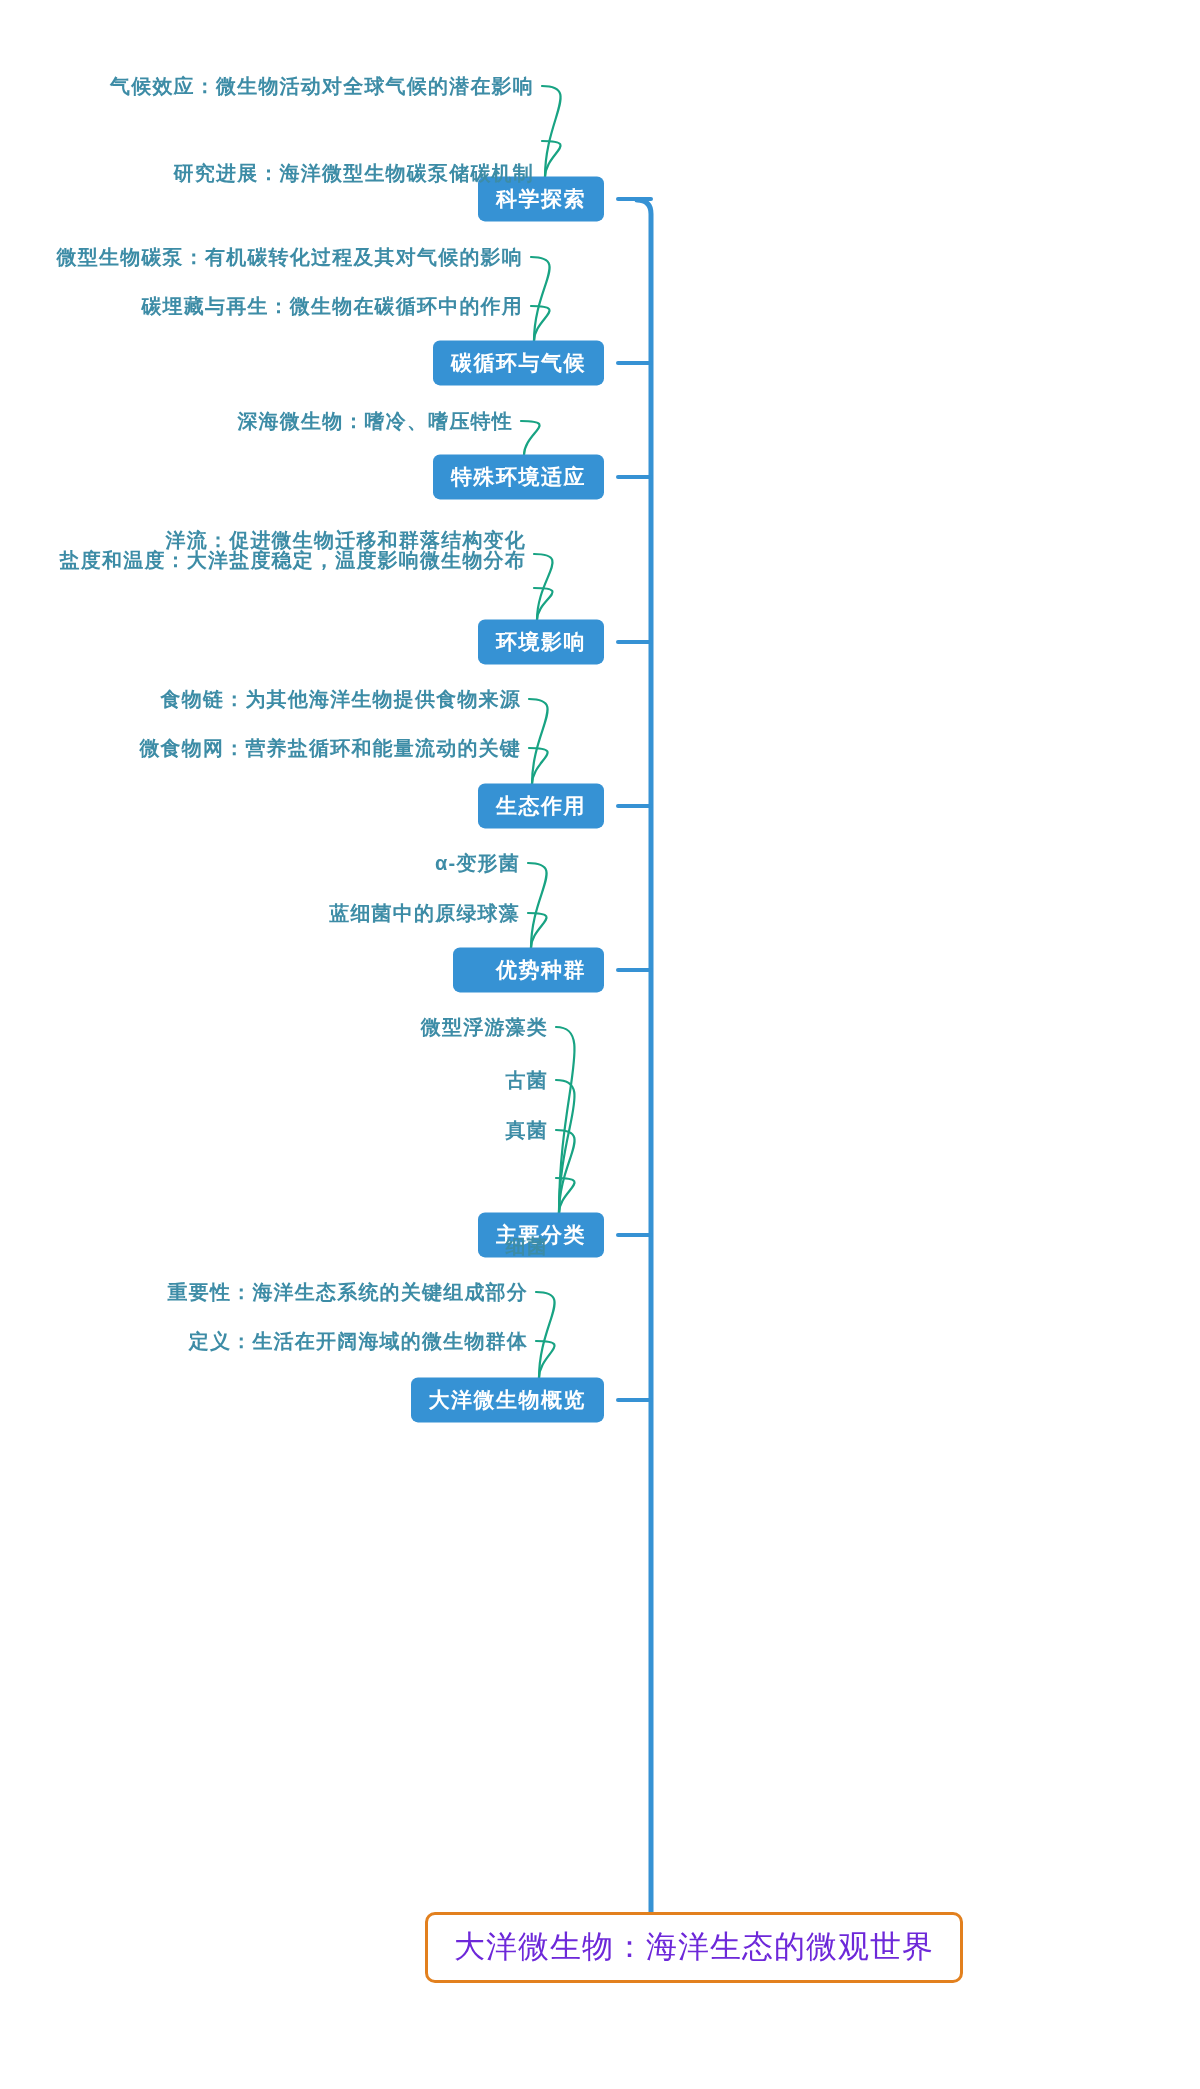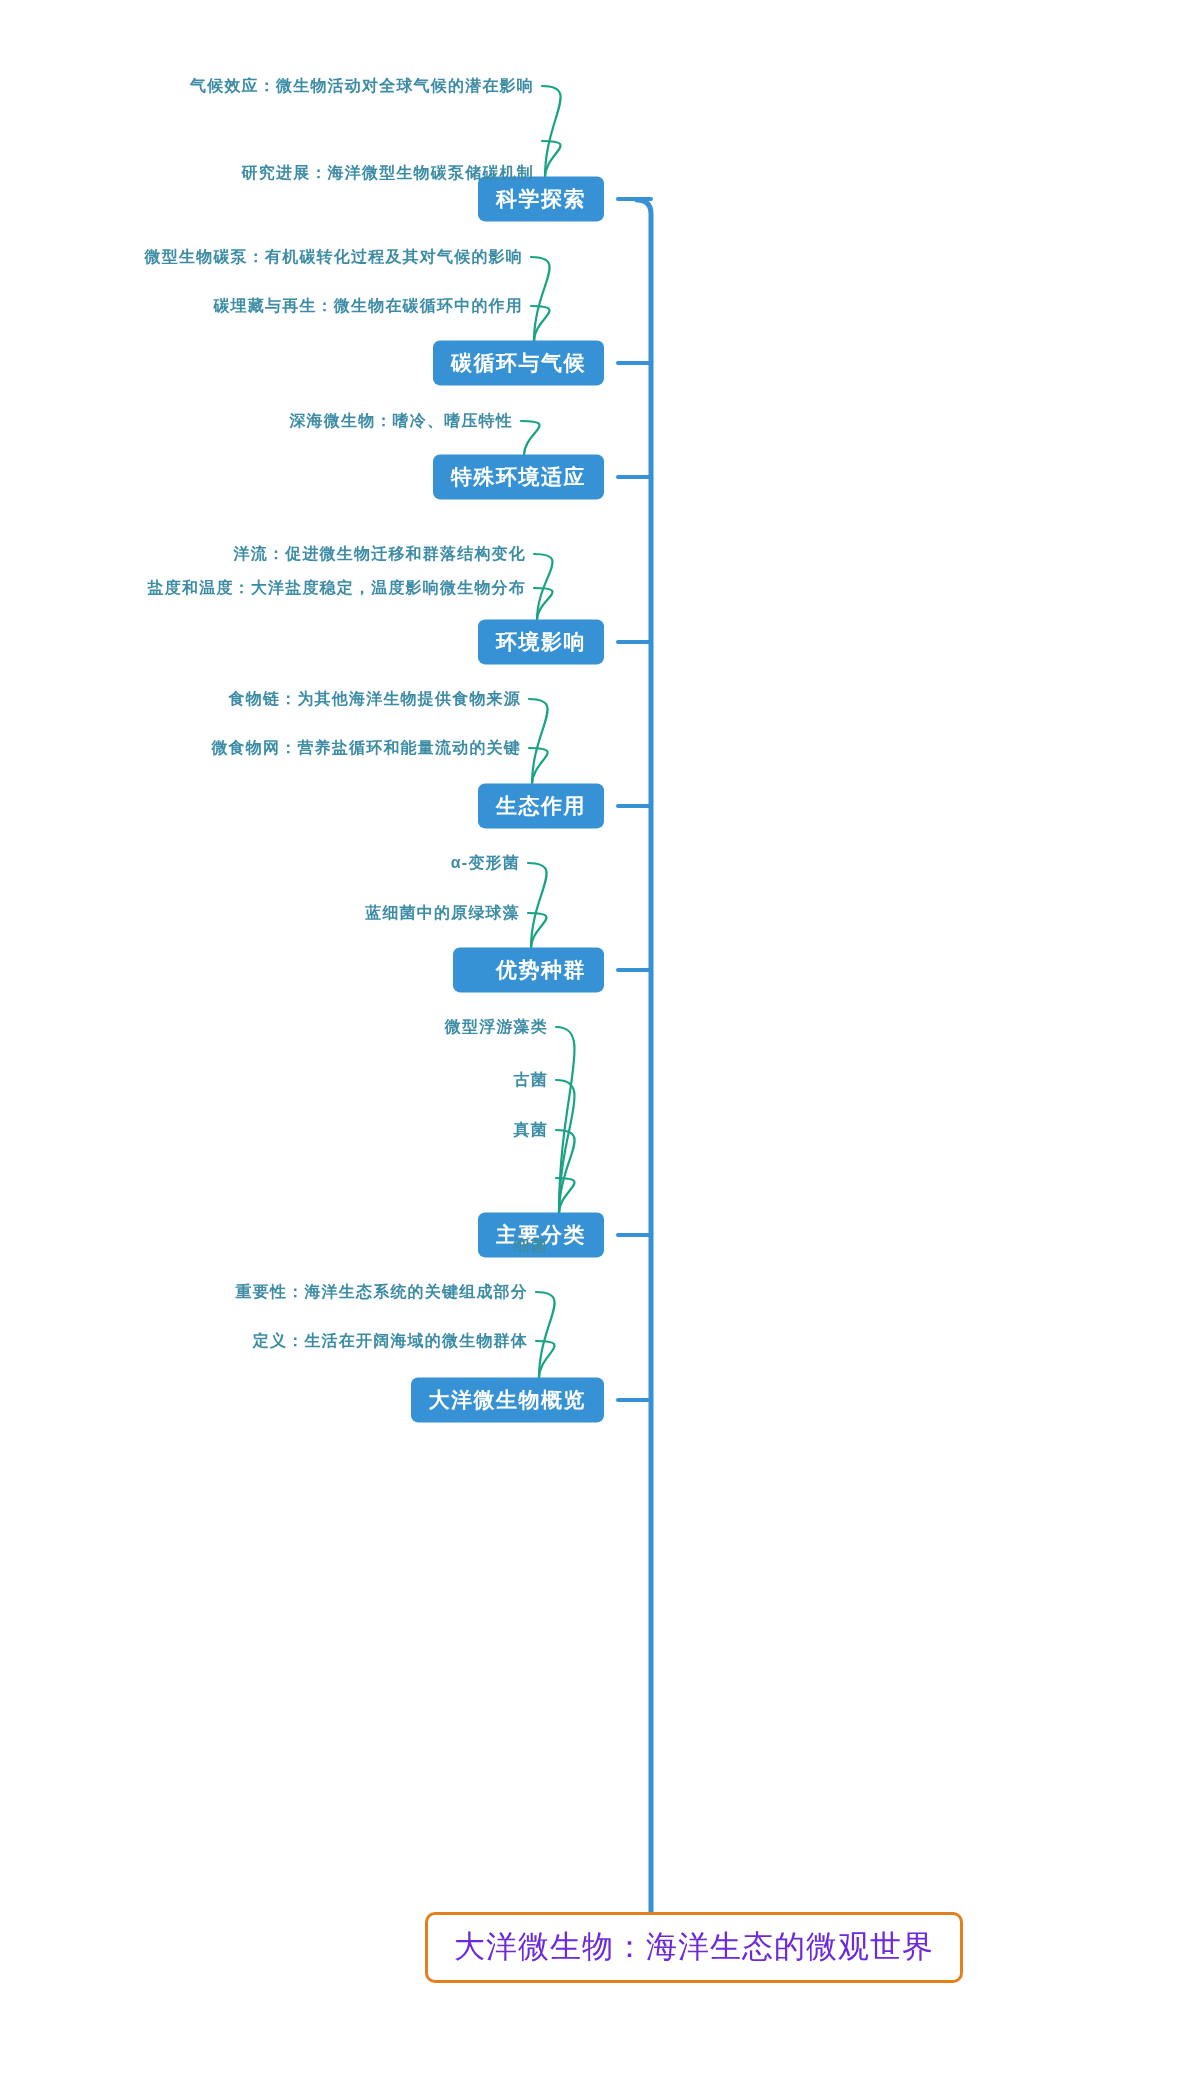--- a/index.html
+++ b/index.html
@@ -36,21 +36,21 @@
     font-weight:bold;
     padding:10px 18px;
     letter-spacing:1.5px;
     line-height:1.2;
     text-align:left;
   }
 
   
   .leaf{
     color:#3d8ca6;
-    font-size:16px;
+    font-size:20px;
     font-weight:bold;
     letter-spacing:1.2px;
     line-height:1.2;
     text-align:right;
     transform:translateY(-50%);
   }
 </style>
 </head>
 <body>
 
@@ -86,22 +86,22 @@
 <div class="node root" style="left: 425px; top: 1912px;">大洋微生物：海洋生态的微观世界</div>
     <div class="node cat" style="right: 596px; top: 199px; transform: translateY(-50%);">科学探索</div>
     <div class="node leaf" style="right: 666px; top: 86px;">气候效应：微生物活动对全球气候的潜在影响</div>
     <div class="node leaf" style="right: 666px; top: 141px; margin-top: 32px;">研究进展：海洋微型生物碳泵储碳机制</div>
     <div class="node cat" style="right: 596px; top: 363px; transform: translateY(-50%);">碳循环与气候</div>
     <div class="node leaf" style="right: 677px; top: 257px;">微型生物碳泵：有机碳转化过程及其对气候的影响</div>
     <div class="node leaf" style="right: 677px; top: 306px;">碳埋藏与再生：微生物在碳循环中的作用</div>
     <div class="node cat" style="right: 596px; top: 477px; transform: translateY(-50%);">特殊环境适应</div>
     <div class="node leaf" style="right: 687px; top: 421px;">深海微生物：嗜冷、嗜压特性</div>
     <div class="node cat" style="right: 596px; top: 642px; transform: translateY(-50%);">环境影响</div>
-    <div class="node leaf" style="right: 674px; top: 554px; margin-left: 20px;">洋流：促进微生物迁移和群落结构变化</div>
-    <div class="node leaf" style="right: 674px; top: 588px; margin-left: 40px;">盐度和温度：大洋盐度稳定，温度影响微生物分布</div>
+    <div class="node leaf" style="right: 674px; top: 540px; margin-left: 20px;">洋流：促进微生物迁移和群落结构变化</div>
+    <div class="node leaf" style="right: 674px; top: 560px; margin-left: 40px;">盐度和温度：大洋盐度稳定，温度影响微生物分布</div>
     <div class="node cat" style="right: 596px; top: 806px; transform: translateY(-50%);">生态作用</div>
     <div class="node leaf" style="right: 679px; top: 699px;">食物链：为其他海洋生物提供食物来源</div>
     <div class="node leaf" style="right: 679px; top: 748px;">微食物网：营养盐循环和能量流动的关键</div>
     <div class="node cat" style="right: 596px; top: 970px; transform: translateY(-50%); padding-left: 43px;">优势种群</div>
     <div class="node leaf" style="right: 680px; top: 863px;">α-变形菌</div>
     <div class="node leaf" style="right: 680px; top: 913px;">蓝细菌中的原绿球藻</div>
     <div class="node cat" style="right: 596px; top: 1235px; transform: translateY(-50%);">主要分类</div>
     <div class="node leaf" style="right: 652px; top: 1027px;">微型浮游藻类</div>
     <div class="node leaf" style="right: 652px; top: 1080px;">古菌</div>
     <div class="node leaf" style="right: 652px; top: 1130px;">真菌</div>

